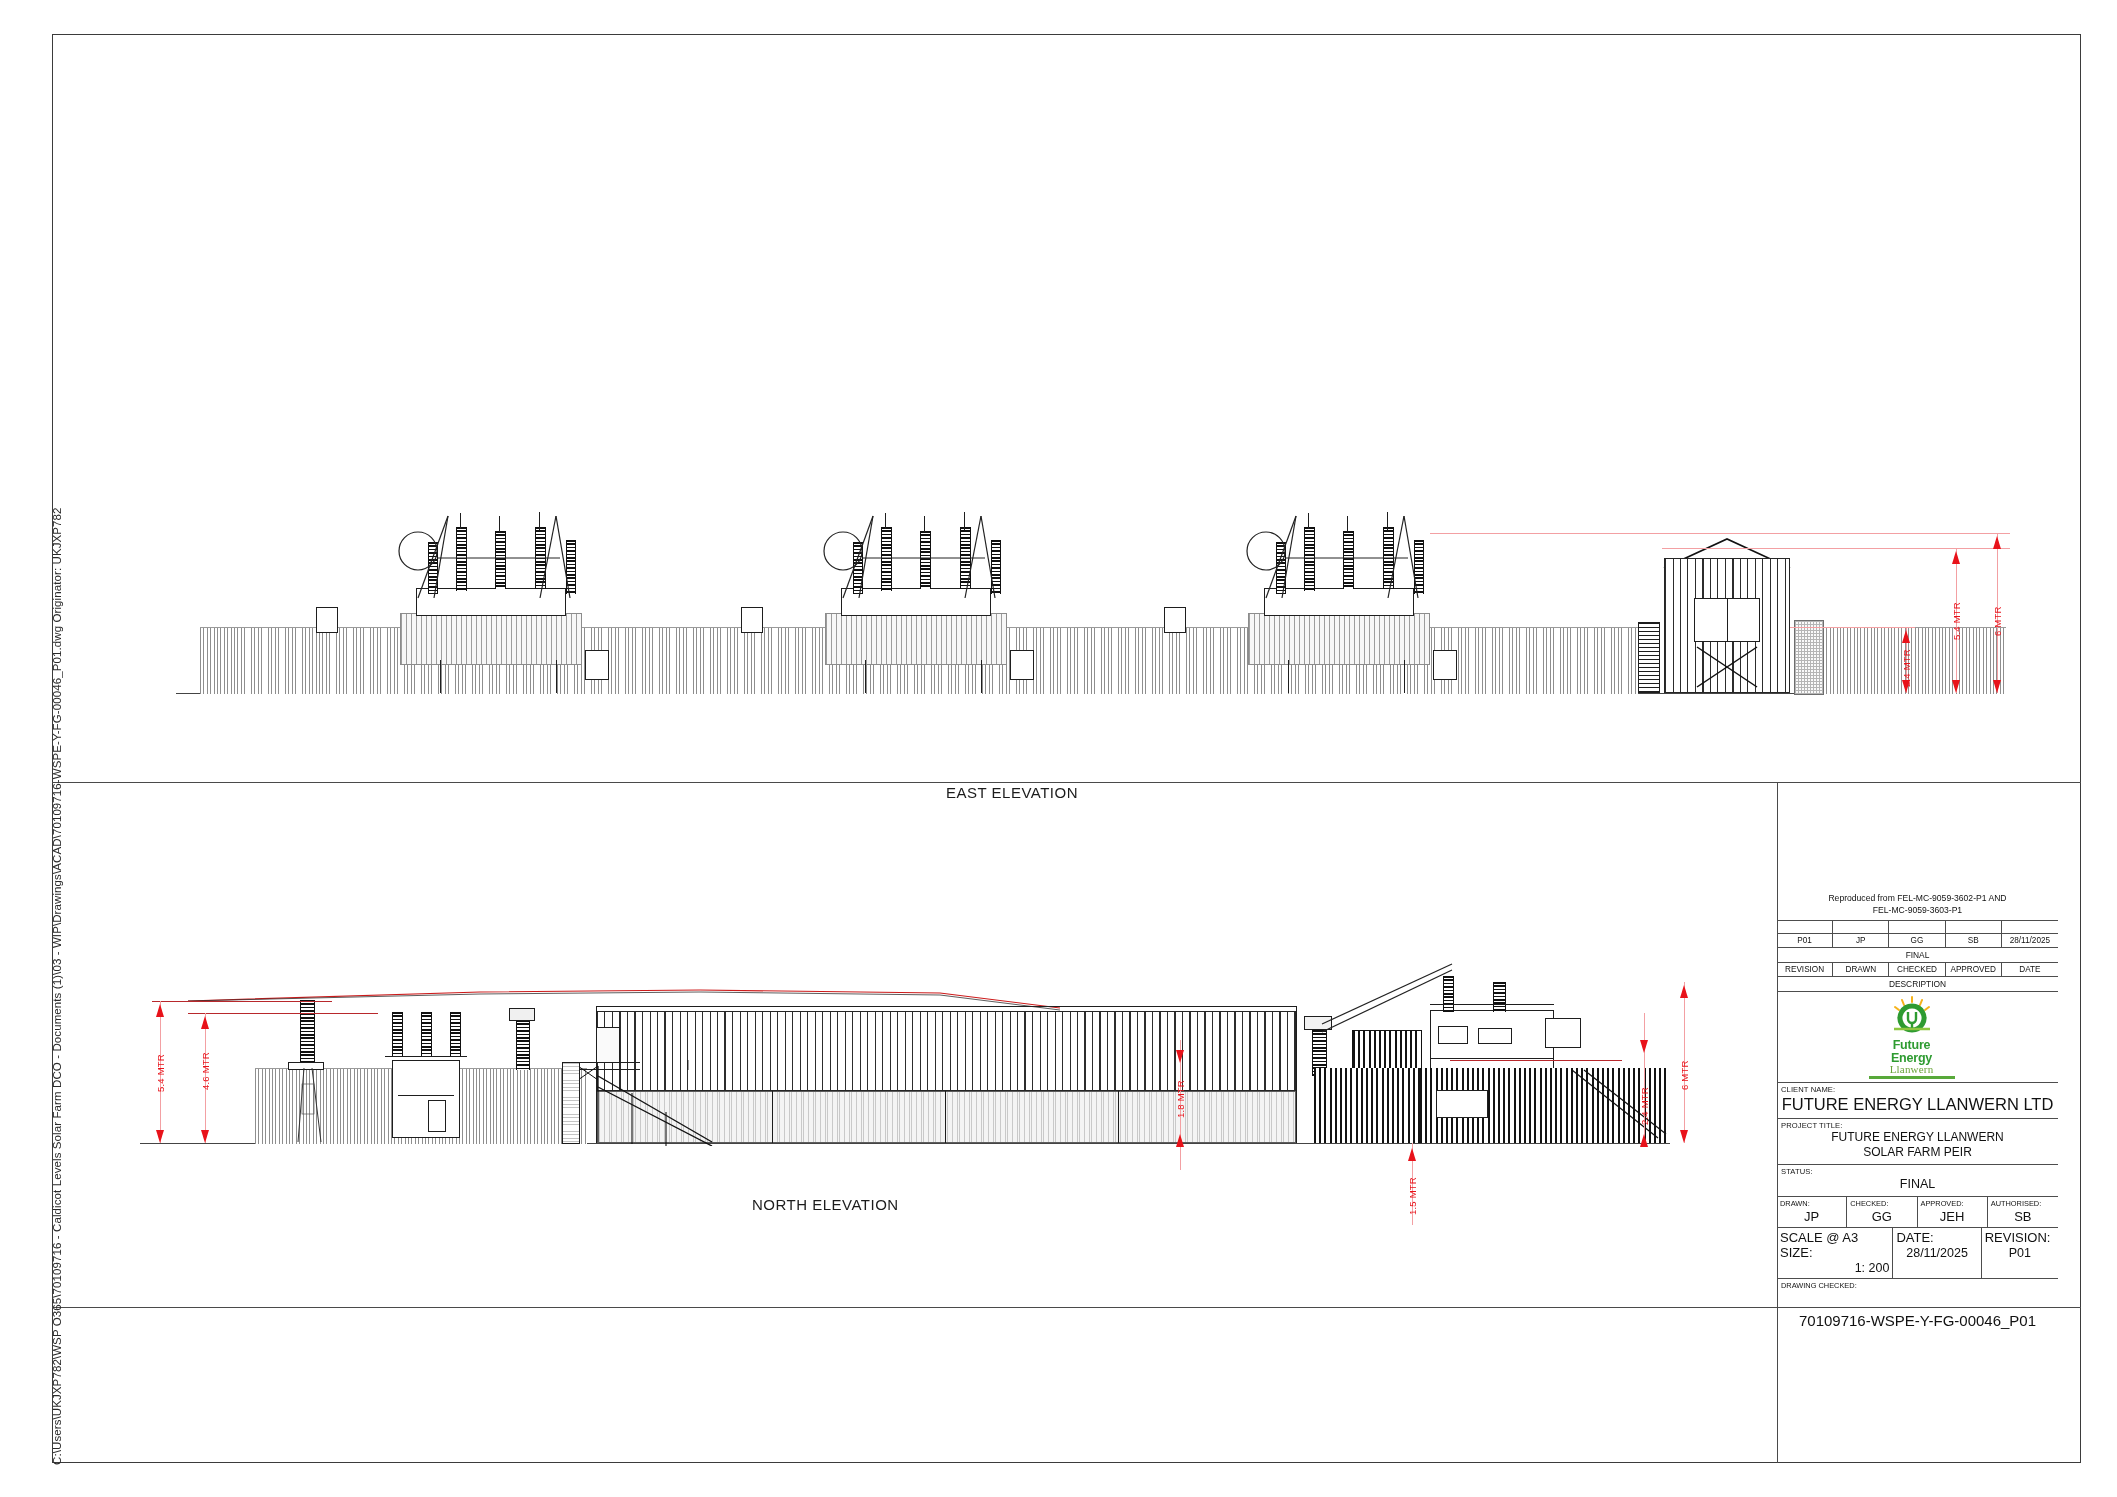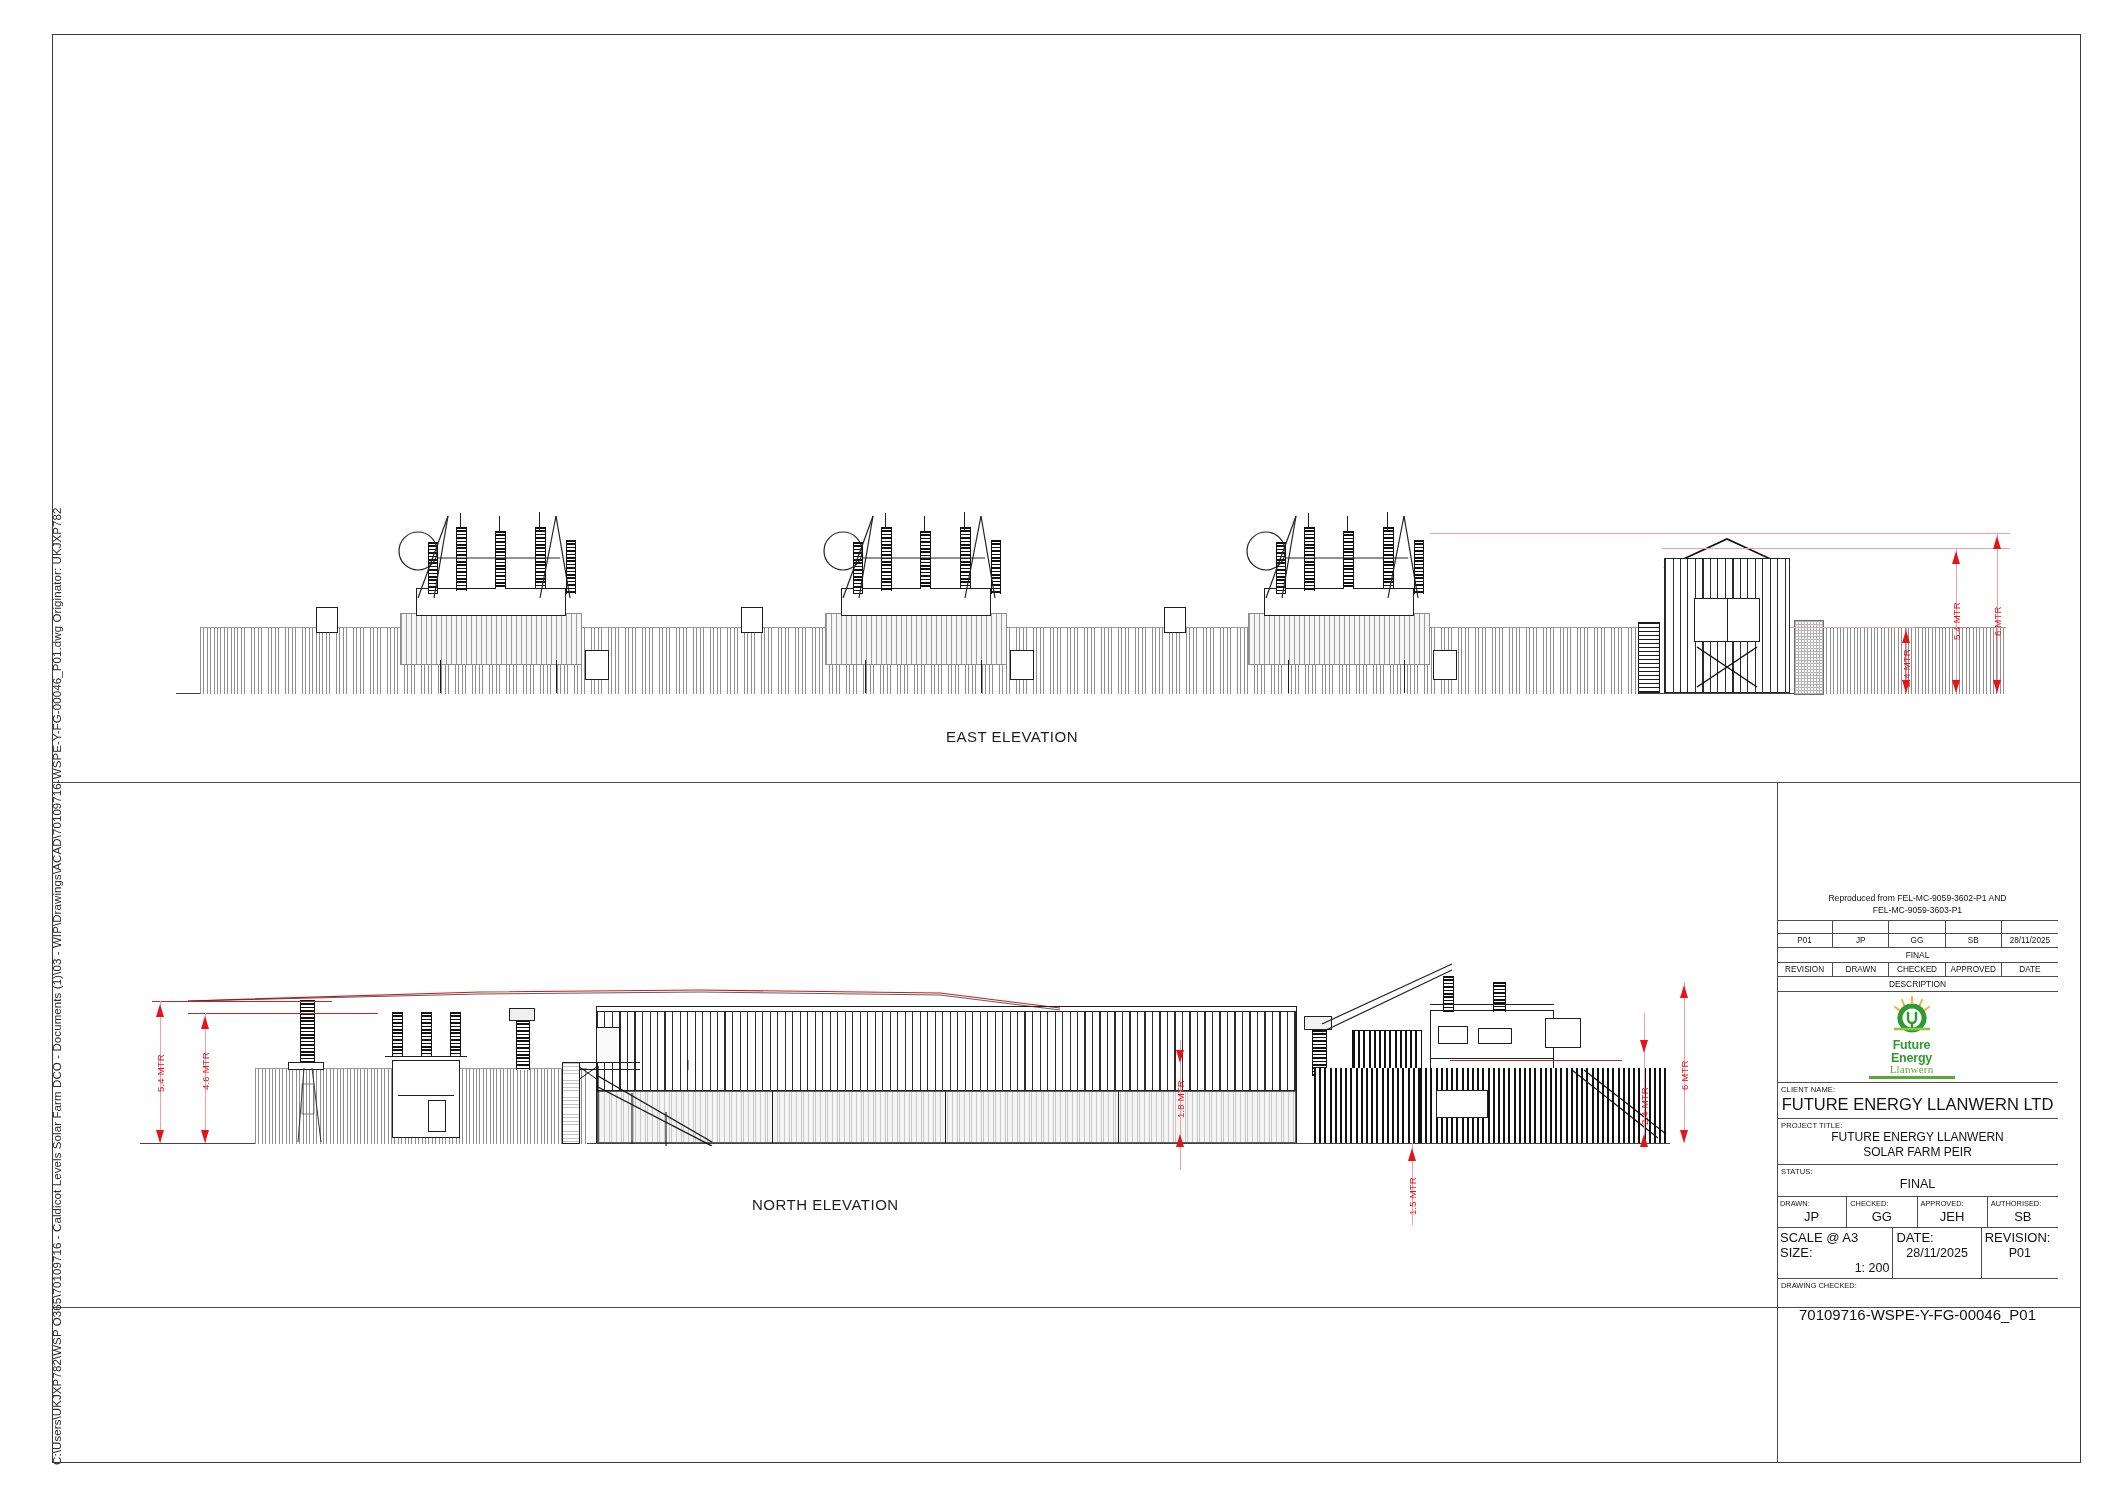--- a/index.html
+++ b/index.html
@@ -63,21 +63,21 @@
   }
 
   
   .elev-caption {
     position: absolute;
     font-size: 15px;
     color: #1c1c1c;
     letter-spacing: .5px;
     white-space: nowrap;
   }
-  #caption-east  { left: 946px; top: 728px; }
+  #caption-east  { left: 946px; top: 784px; }
   #caption-north { left: 752px; top: 1196px; }
   .dim-line {
     position: absolute;
     width: 0;
     border-left: 1px solid #f3a0a3;
   }
   .dim-arrow {
     position: absolute;
     width: 0; height: 0;
     border-left: 4.5px solid transparent;
@@ -282,21 +282,21 @@
   .tb-tri .lbl { font-size: 13px; }
   .tb-tri .val { font-size: 12.5px; text-align: right; margin-top: 1px; }
   .tb-tri .val.c { text-align: center; }
   .tb-dwgno {
     padding: 2px 4px 10px 4px;
   }
   .tb-dwgno .lbl { font-size: 7.4px; }
   .tb-dwgno .val {
     font-size: 15px;
     text-align: center;
-    margin-top: 16px;
+    margin-top: 22px;
   }
 
   
   .logo-wrap {
     width: 86px;
     text-align: center;
     line-height: 1;
   }
   .logo-word1, .logo-word2 {
     font-weight: bold;

